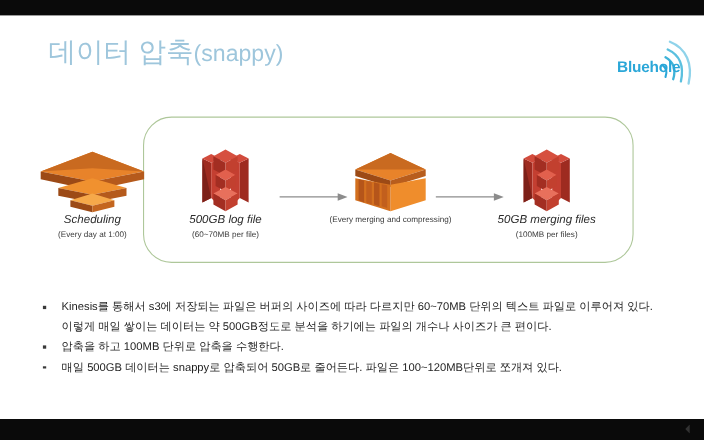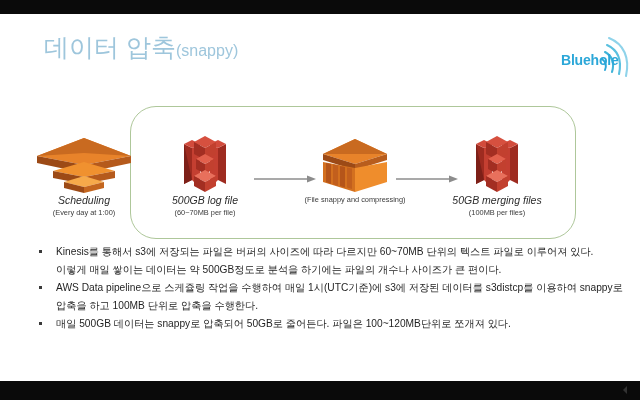--- a/index.html
+++ b/index.html
@@ -47,21 +47,21 @@
   .title {
     position: absolute;
     left: 44px; top: 18px;
     font-size: 25px;
     line-height: 30px;
     color: #9ec6dc;
     letter-spacing: 0px;
     white-space: nowrap;
   }
   .title .latin {
-    font-size: 16px;
+    font-size: 21px;
     color: #9ec6dc;
   }
 
   
   .logo {
     position: absolute;
     left: 560px; top: 22px;
     width: 74px; height: 50px;
   }
   .logo-text {
@@ -122,21 +122,21 @@
   .arrow {
     position: absolute;
     height: 10px;
   }
   #arrow-1 { left: 254px; top: 160px; width: 62px; }
   #arrow-2 { left: 396px; top: 160px; width: 62px; }
 
   
   .bullets {
     position: absolute;
-    left: 30px; top: 229px;
+    left: 30px; top: 257px;
     width: 596px;
   }
   .bullet-row {
     position: relative;
     padding-left: 26px;
     margin-bottom: 1px;
   }
   .bullet-dot {
     position: absolute;
     left: 9px; top: 7px;
@@ -252,21 +252,21 @@
 
           <polygon points="65,36 97,30 97,50 65,60" fill="#ef8d2c"></polygon>
           <polygon points="65,36 33,30 33,50 65,60" fill="#d3701f"></polygon>
 
           <polygon points="36,31 41,32 41,52 36,50" fill="#b5551a"></polygon>
           <polygon points="43,32.5 48,33.6 48,54 43,52.2" fill="#c25f1d"></polygon>
           <polygon points="50,34 55,35 55,55.5 50,54" fill="#b5551a"></polygon>
           <polygon points="57,35.4 62,36.4 62,57 57,55.6" fill="#c25f1d"></polygon>
         </svg>
       </div>
-      <div class="sub">(File snappy and compressing)</div>
+      <div class="sub">(Every merging and compressing)</div>
     </div>
 
     <svg class="arrow" id="arrow-2" viewBox="0 0 62 10">
       <line x1="0" y1="5" x2="54" y2="5" stroke="#8c8c8c" stroke-width="1.3"></line>
       <polygon points="62,5 53,1.6 53,8.4" fill="#8c8c8c"></polygon>
     </svg>
 
     <div class="node" id="node-snappy">
       <div class="art">
         <svg viewBox="0 0 130 62" width="130" height="62">
@@ -295,21 +295,20 @@
     <div class="bullets">
 
       <div class="bullet-row">
         <span class="bullet-dot"></span>
         <div class="bline">Kinesis를 통해서 s3에 저장되는 파일은 버퍼의 사이즈에 따라 다르지만 60~70MB 단위의 텍스트 파일로 이루어져 있다.</div>
         <div class="bline cont">이렇게 매일 쌓이는 데이터는 약 500GB정도로 분석을 하기에는 파일의 개수나 사이즈가 큰 편이다.</div>
       </div>
 
       <div class="bullet-row">
         <span class="bullet-dot"></span>
-        <div class="bline">AWS Data pipeline으로 스케쥴링 작업을 수행하여 매일 1시(UTC기준)에 s3에 저장된 데이터를 s3distcp를 이용하여 snappy로</div>
         <div class="bline cont">압축을 하고 100MB 단위로 압축을 수행한다.</div>
       </div>
 
 
       <div class="bullet-row">
         <span class="bullet-dot"></span>
         <div class="bline">매일 500GB 데이터는 snappy로 압축되어 50GB로 줄어든다. 파일은 100~120MB단위로 쪼개져 있다.</div>
       </div>
 
     </div>

